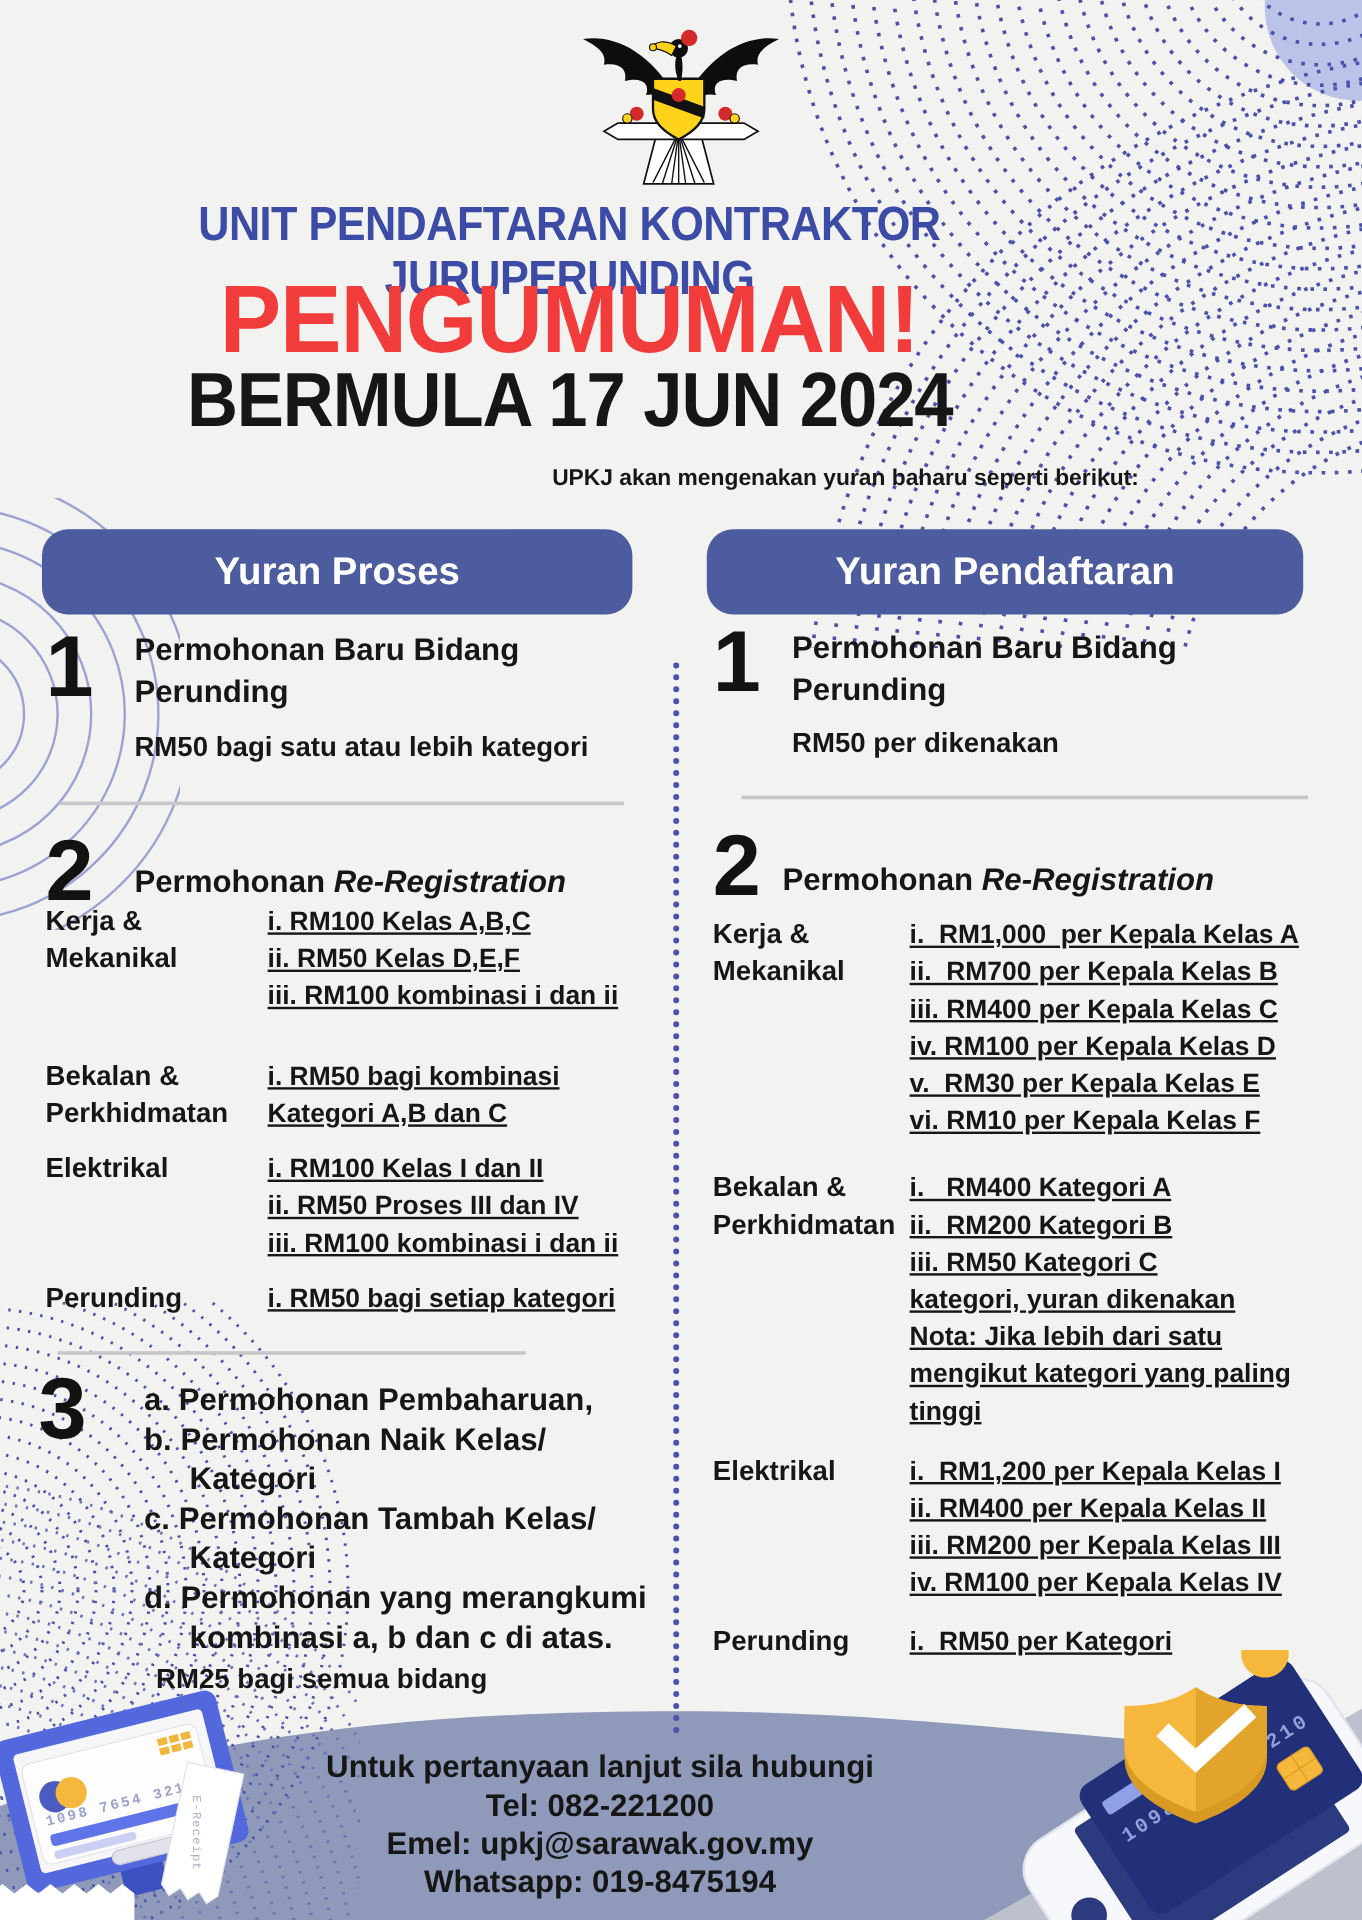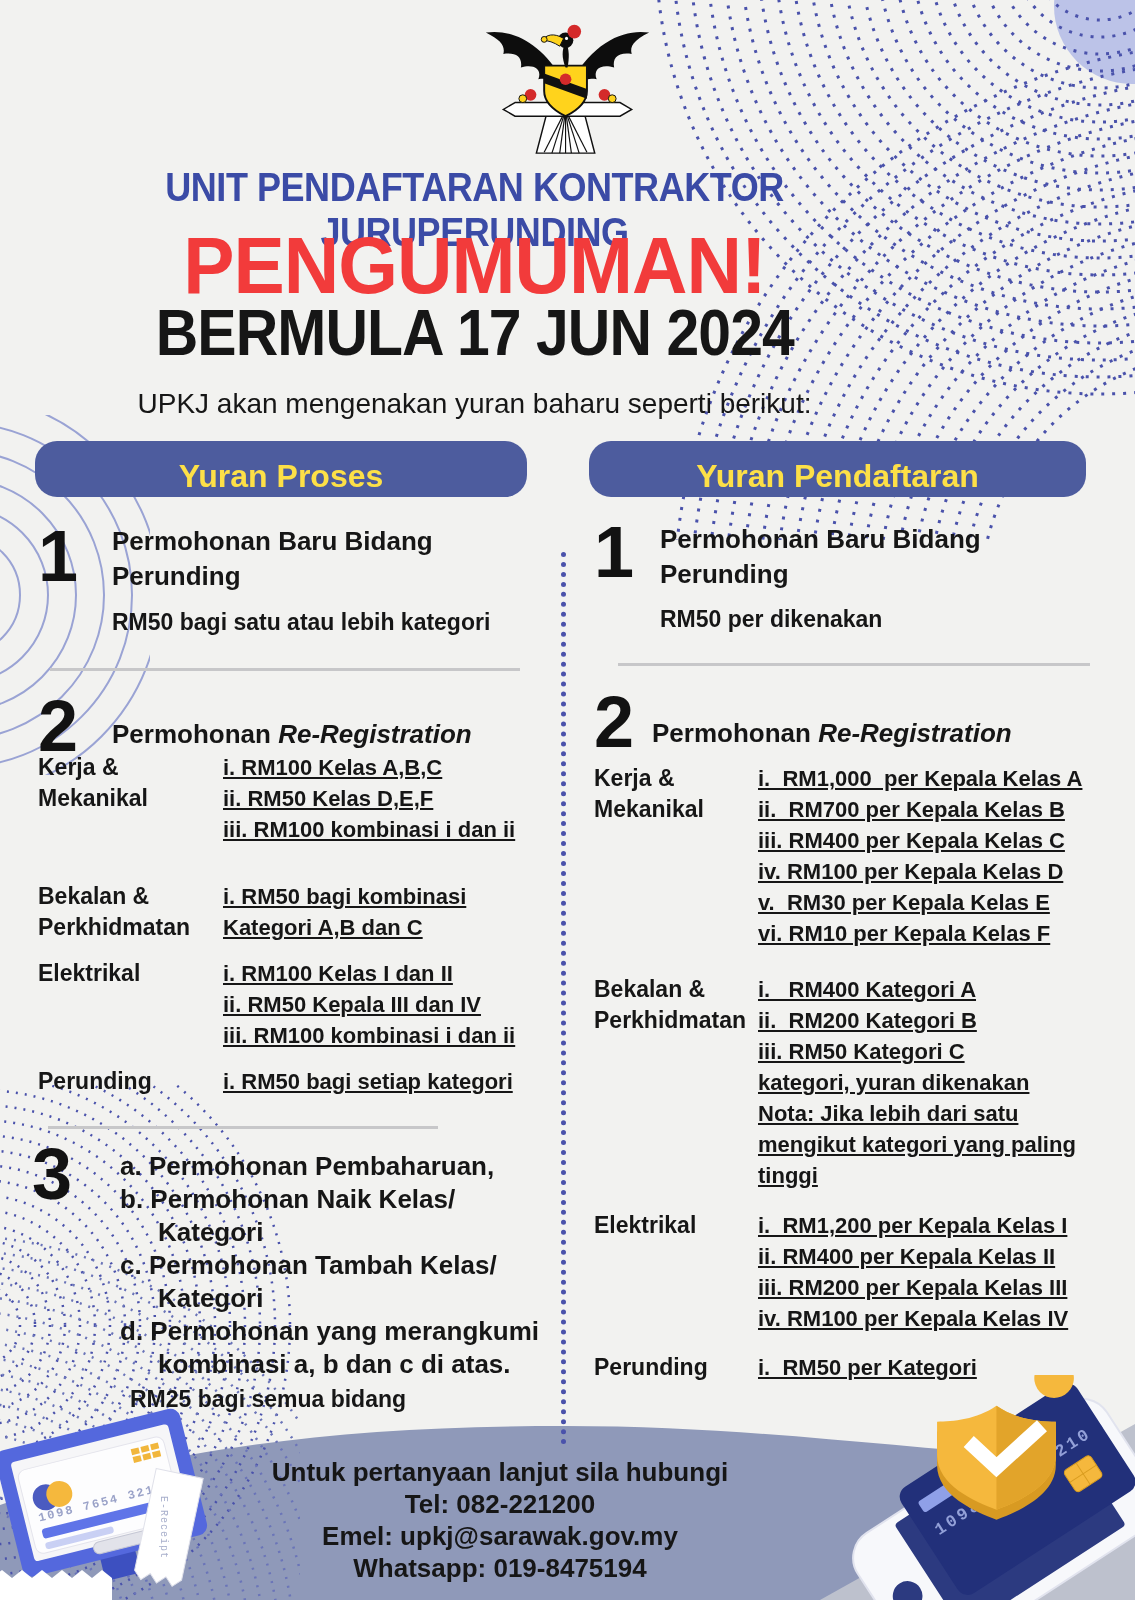--- a/index.html
+++ b/index.html
@@ -15,23 +15,23 @@
     font-family:"Liberation Sans","DejaVu Sans",sans-serif;color:var(--text-dark);
   }
   .abs{position:absolute;}
   .center{width:949px;text-align:center;}
   .squeeze{display:inline-block;transform:scaleX(.92);transform-origin:center;}
   .org-title{top:165px;font-size:40px;font-weight:800;color:var(--title-blue);letter-spacing:-.5px;}
   .org-title .squeeze{transform:scaleX(.9);}
   .headline{top:220px;font-size:80px;font-weight:900;color:var(--headline-red);letter-spacing:-1px;}
   .headline .squeeze{transform:scaleX(.96);}
   .date-line{top:296px;font-size:64px;font-weight:900;letter-spacing:-1px;}
-  .intro{top:388px;font-size:28px;font-weight:400;}
-  .bar{top:441px;height:56px;background:var(--bar-blue);border-radius:22px;
-       color:#fde047;font-size:32px;font-weight:800;text-align:center;line-height:71px;}
+  .intro{top:388px;font-size:19px;font-weight:700;text-align:right;}
+  .bar{top:441px;height:71px;background:var(--bar-blue);border-radius:22px;
+       color:#ffffff;font-size:32px;font-weight:800;text-align:center;line-height:71px;}
   .bar-left{left:35px;width:492px;}
   .bar-right{left:589px;width:497px;}
   .num{font-size:72px;font-weight:900;line-height:1;color:#121212;}
   .title{font-size:26px;font-weight:800;line-height:35px;}
   .title i{font-style:italic;}
   .fee{font-size:23px;font-weight:800;}
   .fee-row{display:flex;}
   .fee-row-left{left:38px;width:502px;}
   .fee-row-right{left:594px;width:512px;}
   .fee-label{font-size:23px;font-weight:800;line-height:31px;flex:0 0 auto;}
@@ -249,21 +249,21 @@
     <div class="fee-label">Bekalan &amp; Perkhidmatan</div>
     <div class="fee-lines">
       <div class="fee-line">i. RM50 bagi kombinasi</div>
       <div class="fee-line">Kategori A,B dan C</div>
     </div>
   </div>
   <div class="abs fee-row fee-row-left" style="top:958px">
     <div class="fee-label">Elektrikal</div>
     <div class="fee-lines">
       <div class="fee-line">i. RM100 Kelas I dan II</div>
-      <div class="fee-line">ii. RM50 Kepala III dan IV</div>
+      <div class="fee-line">ii. RM50 Proses III dan IV</div>
       <div class="fee-line">iii. RM100 kombinasi i dan ii</div>
     </div>
   </div>
   <div class="abs fee-row fee-row-left" style="top:1066px">
     <div class="fee-label">Perunding</div>
     <div class="fee-lines">
       <div class="fee-line">i. RM50 bagi setiap kategori</div>
     </div>
   </div>
 

